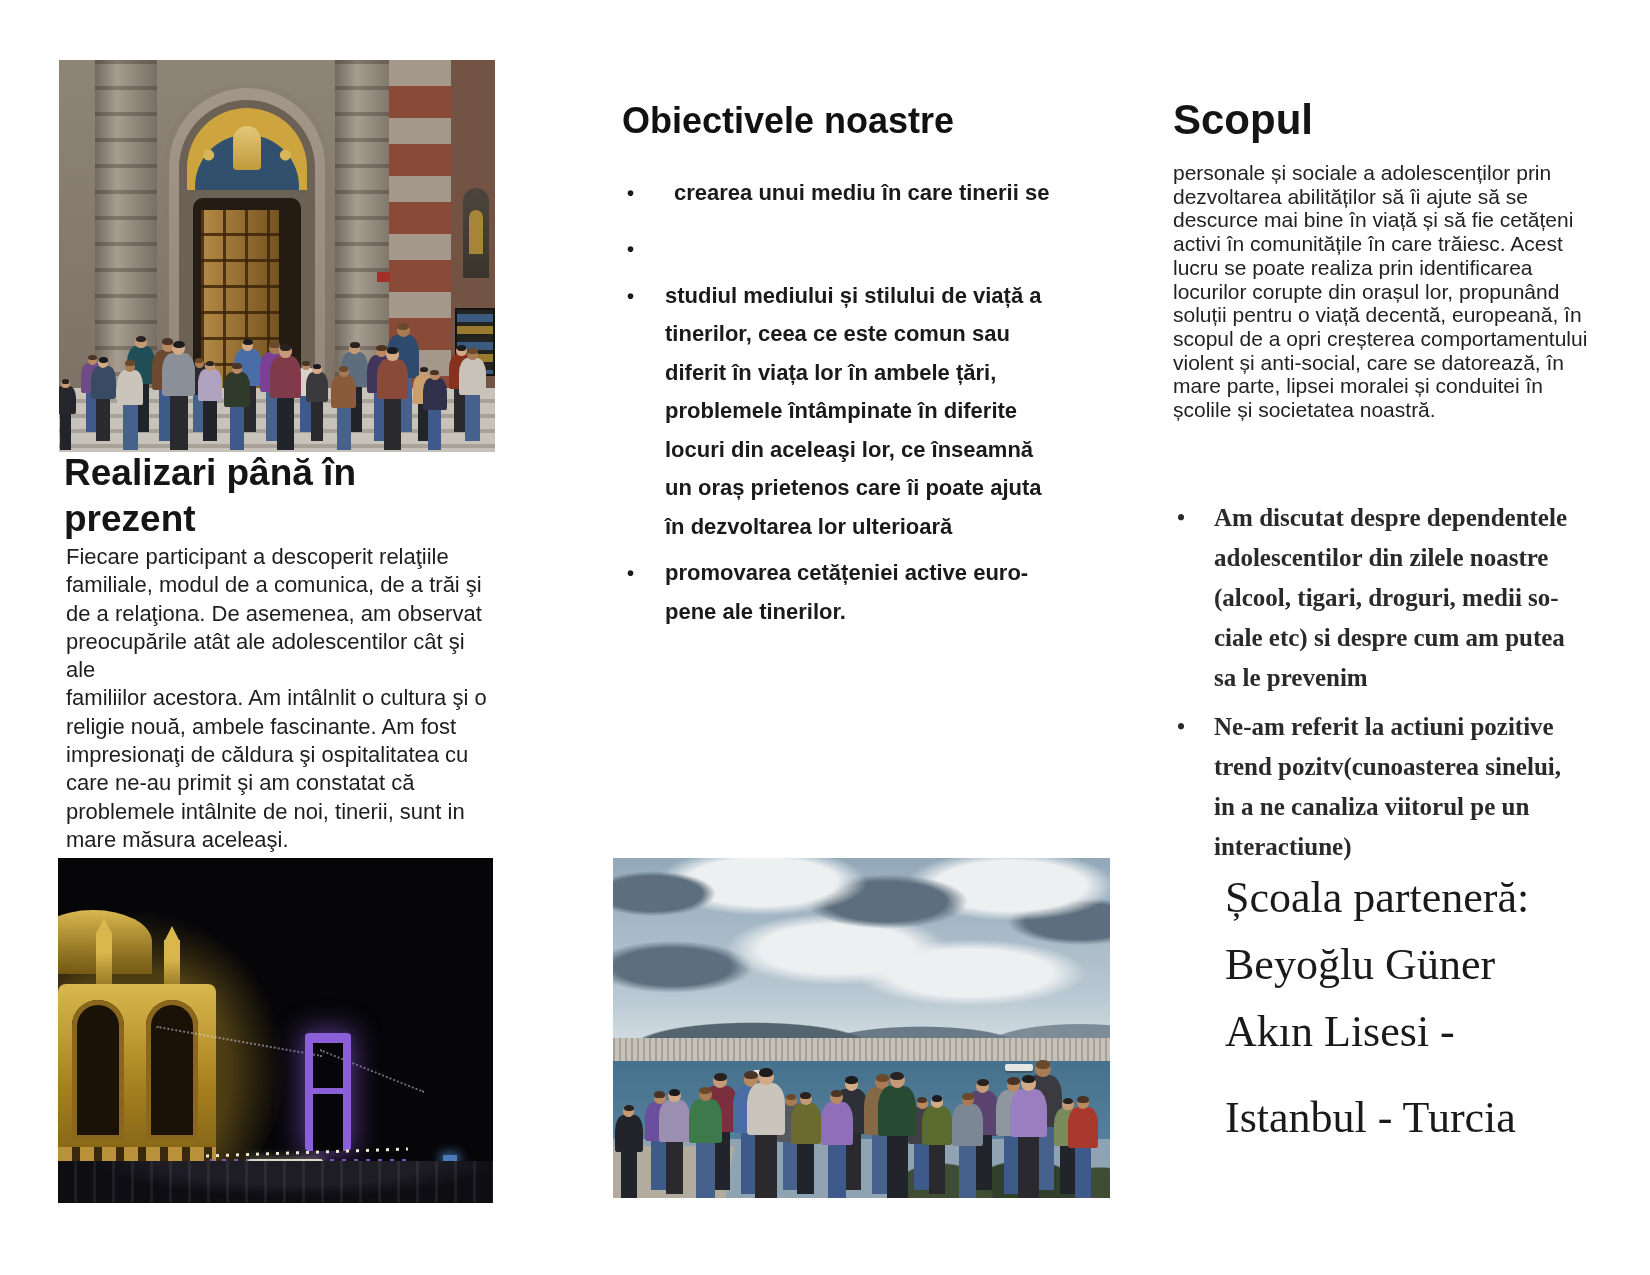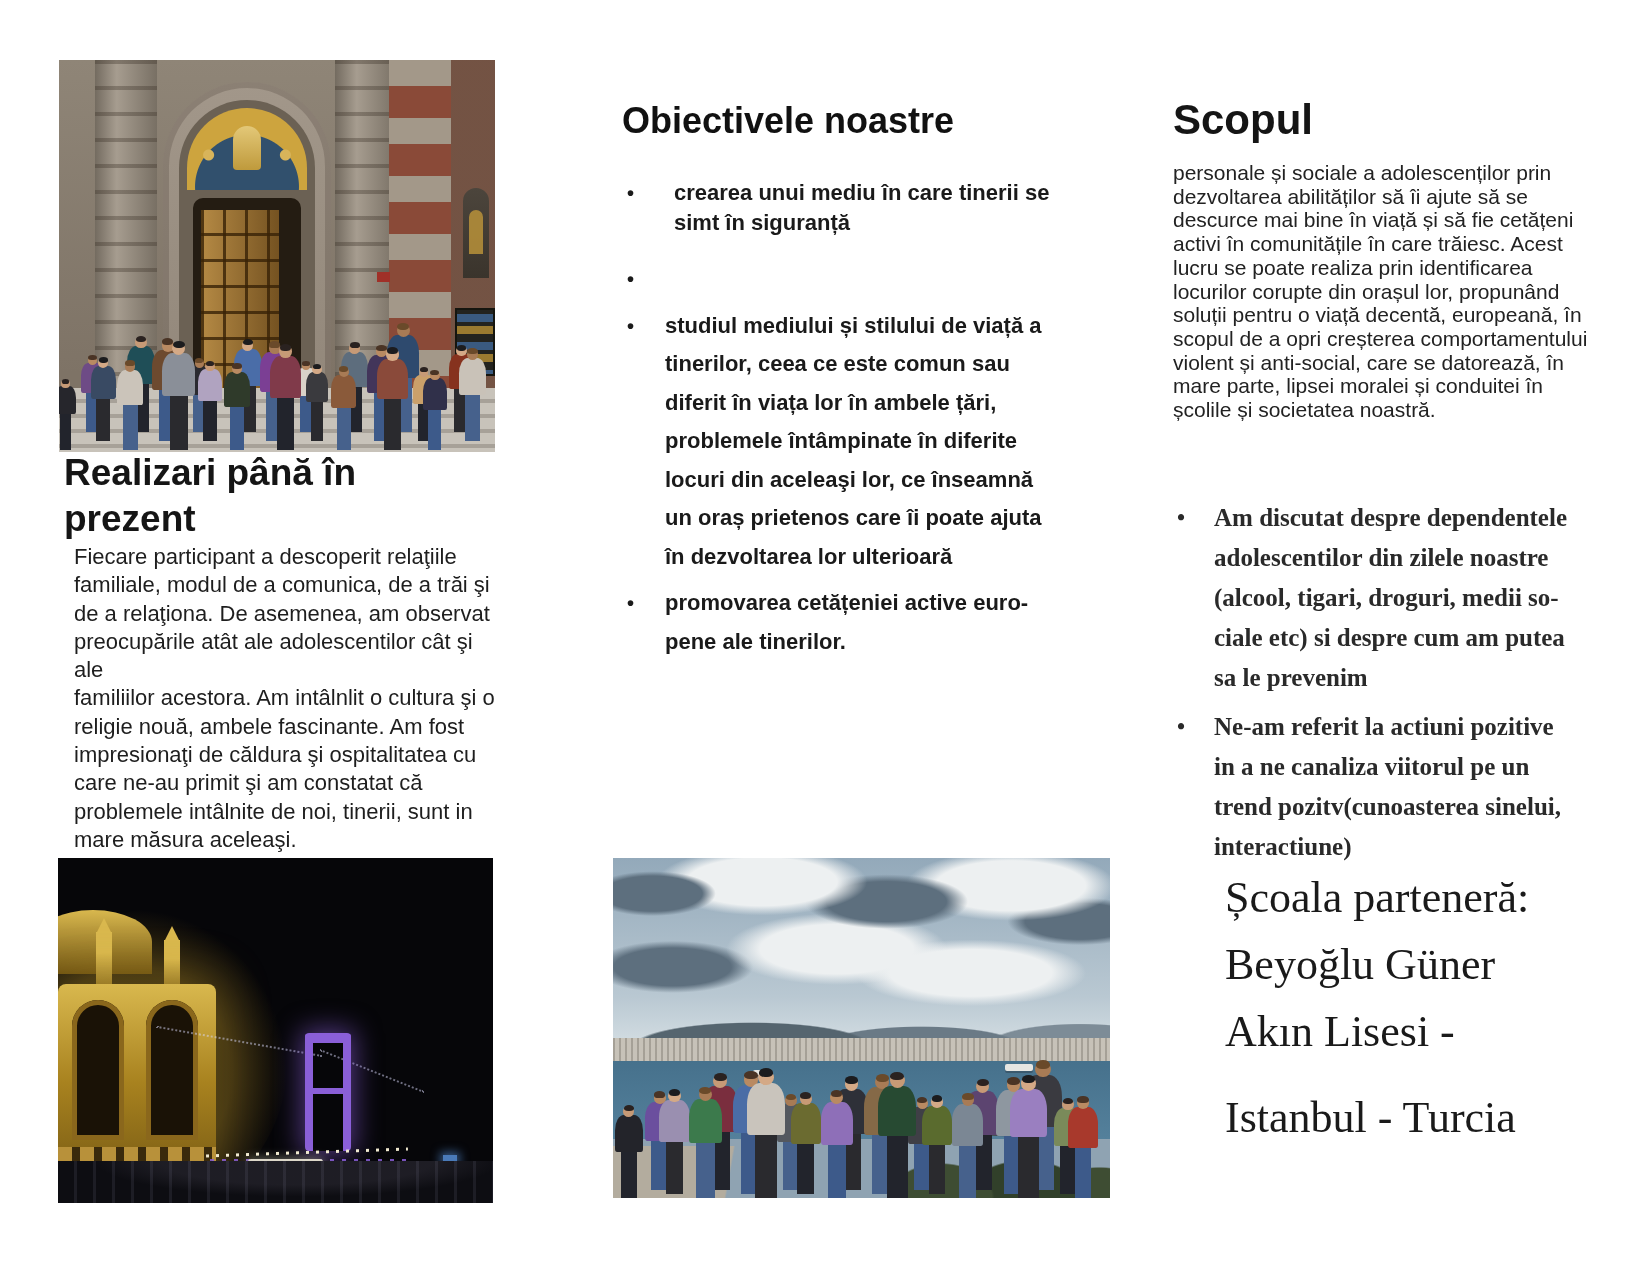--- a/index.html
+++ b/index.html
@@ -3,21 +3,21 @@
 <meta charset="utf-8">
 <style>
   html,body{margin:0;padding:0;background:#ffffff;}
   #page{position:relative;width:1650px;height:1275px;background:#fff;overflow:hidden;
         font-family:"Liberation Sans","DejaVu Sans",sans-serif;color:#1f1f1f;}
   .abs{position:absolute;}
   .tline{display:block;}
 
   
   #left-heading{left:64px;top:450px;width:430px;font-size:37px;line-height:46px;font-weight:bold;color:#151515;}
-  #left-body{left:66px;top:543px;width:424px;font-size:22px;line-height:28.3px;color:#1e1e1e;margin-left:8px;}
+  #left-body{left:66px;top:543px;width:424px;font-size:22px;line-height:28.3px;color:#1e1e1e;}
 
   #mid-heading{left:622px;top:100px;font-size:36px;font-weight:bold;color:#111;}
   #mid-bullets{left:622px;top:178px;width:430px;list-style:none;margin:0;padding:0;}
   #mid-bullets li{display:flex;font-weight:bold;color:#1a1a1a;font-size:22px;}
   #mid-bullets .marker{width:38px;flex:0 0 38px;padding-left:5px;font-size:20px;}
   #mid-bullets .b-content{width:388px;}
   #mid-bullets li.tight{line-height:30px;margin-bottom:22px;}
   #mid-bullets li.tight .b-content{padding-left:9px;}
   #mid-bullets li.loose{line-height:38.5px;margin-bottom:8px;}
 
@@ -388,21 +388,20 @@
     <div class="abs" id="night-water"></div>
   </div>
 
   <div class="abs" id="mid-heading">Obiectivele noastre</div>
 
   <ul class="abs" id="mid-bullets">
     <li class="tight">
       <span class="marker">•</span>
       <div class="b-content">
           <div class="tline">crearea unui mediu în care tinerii se</div>
-          <div class="tline">simt în siguranță</div>
         </div>
     </li>
     <li class="loose">
       <span class="marker">•</span>
     </li>
     <li class="loose">
       <span class="marker">•</span>
       <div class="b-content">
           <div class="tline">studiul mediului și stilului de viață a</div>
           <div class="tline">tinerilor, ceea ce este comun sau</div>
@@ -614,22 +613,22 @@
           <div class="tline">adolescentilor din zilele noastre</div>
           <div class="tline">(alcool, tigari, droguri, medii so-</div>
           <div class="tline">ciale etc) si despre cum am putea</div>
           <div class="tline">sa le prevenim</div>
         </div>
     </li>
     <li>
       <span class="marker">•</span>
       <div class="b-content">
           <div class="tline">Ne-am referit la actiuni pozitive</div>
+          <div class="tline">trend pozitv(cunoasterea sinelui,</div>
           <div class="tline">in a ne canaliza viitorul pe un</div>
-          <div class="tline">trend pozitv(cunoasterea sinelui,</div>
           <div class="tline">interactiune)</div>
         </div>
     </li>
   </ul>
 
   <div class="abs" id="partner-school">
       <div class="tline">Școala parteneră:</div>
       <div class="tline">Beyoğlu Güner</div>
       <div class="tline">Akın Lisesi -</div>
       <div class="tline">Istanbul - Turcia</div>

